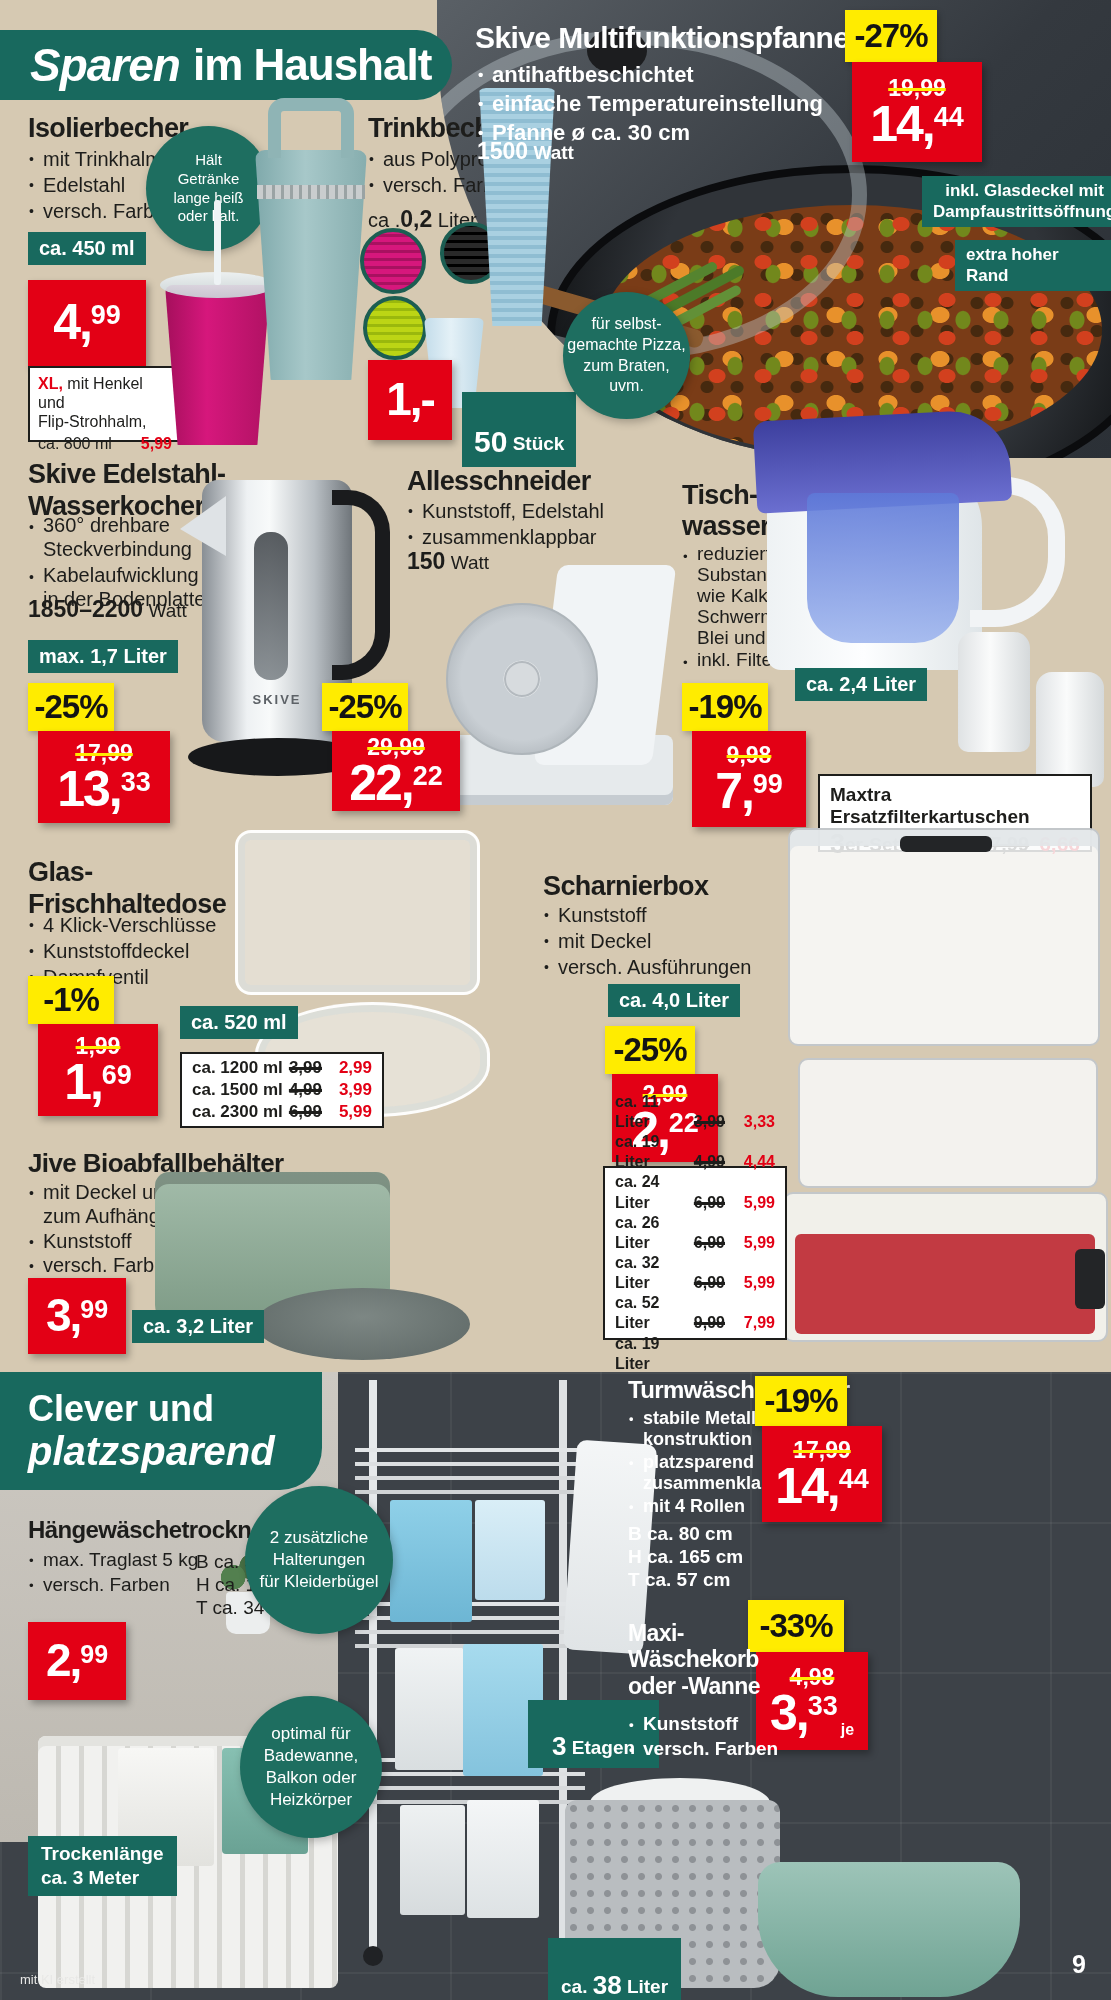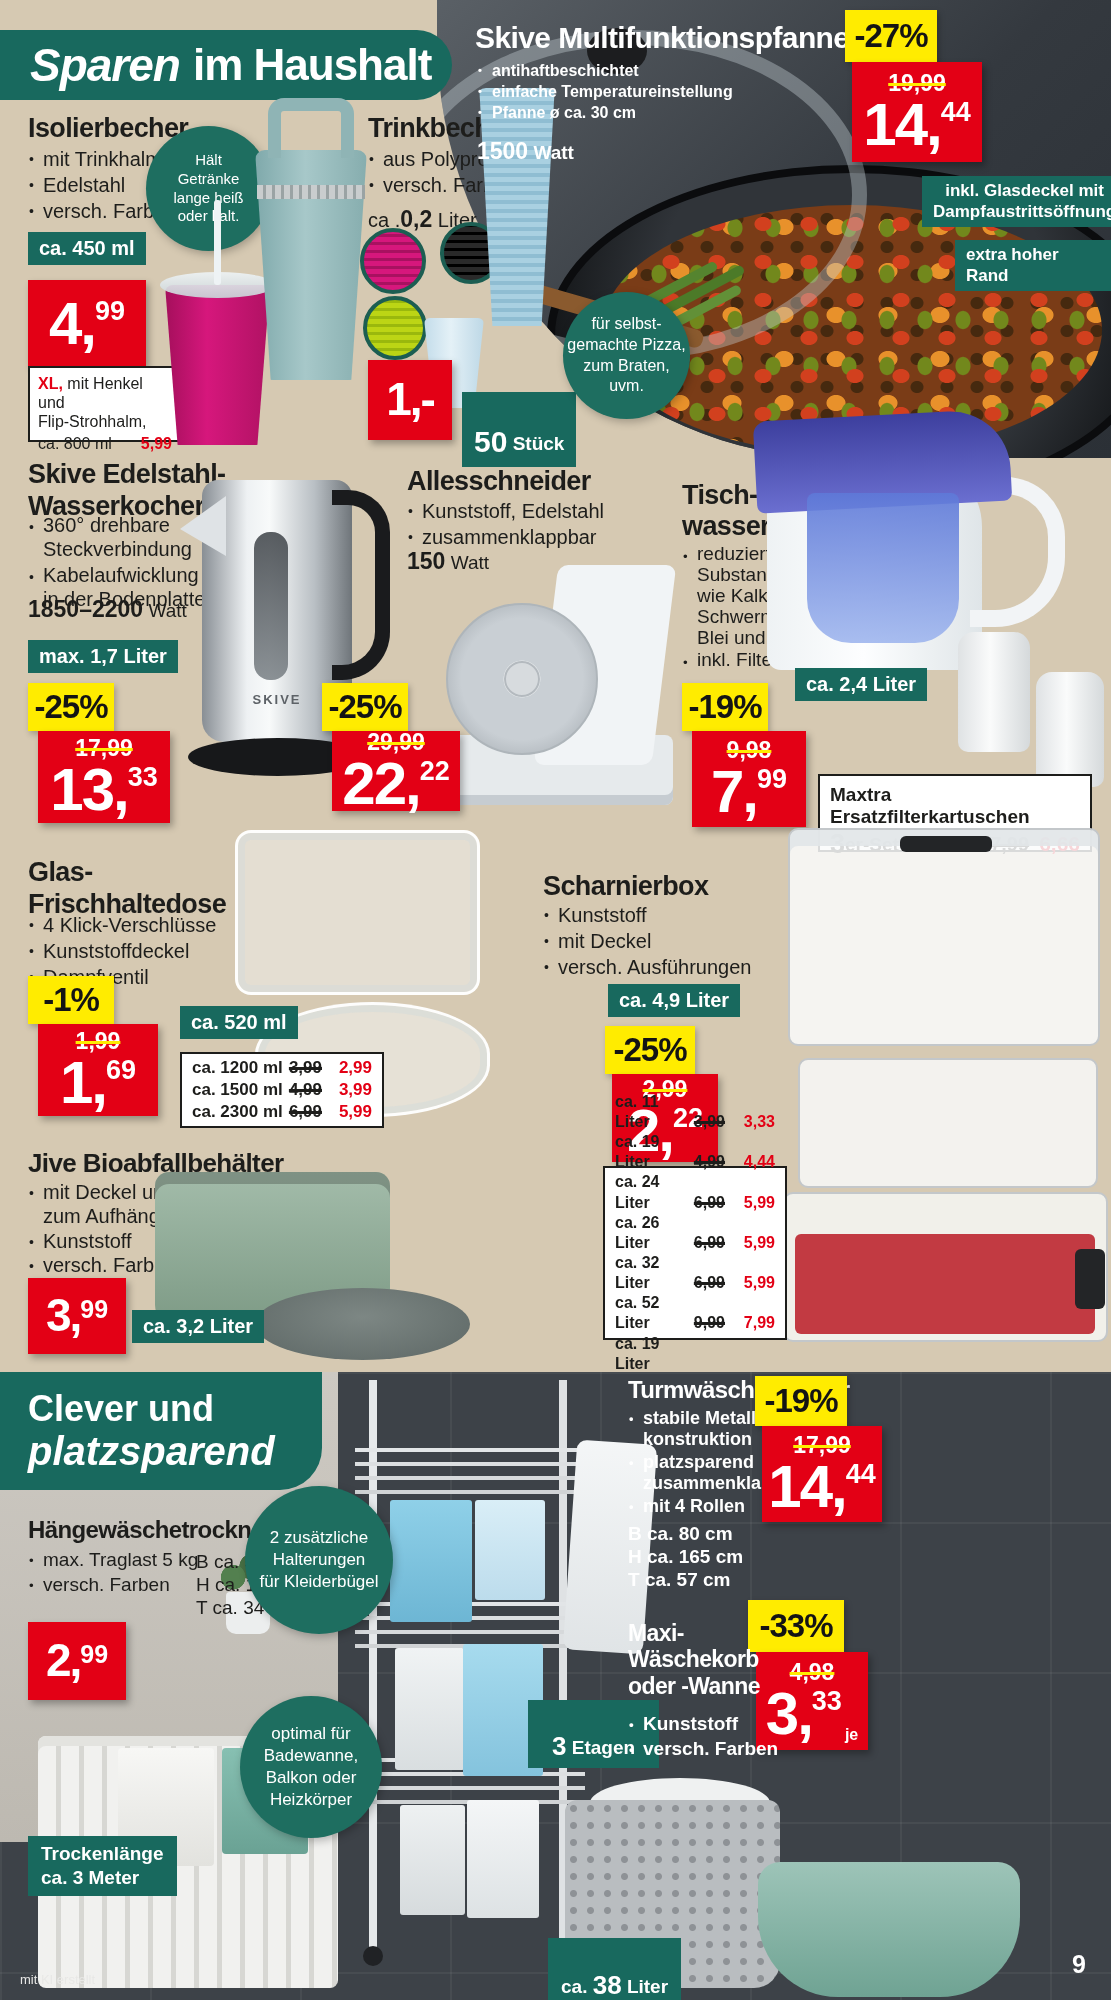--- a/index.html
+++ b/index.html
@@ -6,30 +6,30 @@
   body{margin:0;background:#777;font-family:"Liberation Sans",sans-serif}
   .page{position:relative;width:1111px;height:2000px;background:#d6c9b2;overflow:hidden;color:#1d1d1b}
   .abs{position:absolute}
   .pre{white-space:pre-line}
   .t-title{font-weight:bold;font-size:27px;line-height:1.2;letter-spacing:-.6px;white-space:pre-line;color:#1d1d1b}
   .t-title.white{color:#fff}
   .bullets{list-style:none;font-size:20px;line-height:1.3;color:#1d1d1b}
   .bullets li{padding-left:15px;position:relative;white-space:pre-line}
   .bullets li::before{content:"•";position:absolute;left:1px;top:0;font-size:.7em;line-height:1.9}
   .bullets.white{color:#fff;font-weight:bold}
-  .bullets.small{font-size:16px;line-height:1.12}
+  .bullets.small{font-size:22px;line-height:1.12}
   .watt{font-size:19px;white-space:nowrap}
   .watt b{font-size:23px}
   .watt.white{color:#fff}
   .badge{display:inline-block;background:#18695e;color:#fff;font-weight:bold;font-size:20px;padding:4px 11px;white-space:pre-line;line-height:1.25}
   .disc{background:#ffec00;display:flex;align-items:center;justify-content:center;font-weight:800;font-size:33px;color:#141414;box-shadow:2px 3px 6px rgba(0,0,0,.25);letter-spacing:-1px}
   .pbox{background:#e30015;color:#fff;display:flex;flex-direction:column;align-items:center;justify-content:center;box-shadow:3px 4px 7px rgba(0,0,0,.3)}
   .pold{font-weight:bold;font-size:23px;line-height:1.1;text-decoration:line-through;text-decoration-thickness:3px;text-decoration-color:#ffec00}
   .pbig{display:flex;align-items:flex-start;font-weight:800;line-height:.95;letter-spacing:-2px}
-  .pbig .int{font-size:60px}
+  .pbig .int{font-size:50px}
   .pbig .dec{font-size:27px;padding-top:4px;letter-spacing:0}
   .pbig .je{font-size:16px;align-self:flex-end;margin-left:3px;letter-spacing:0}
   .circle{background:#1e6e60;border-radius:50%;color:#fff;font-weight:normal;text-align:center;display:flex;align-items:center;justify-content:center;white-space:pre-line;box-shadow:2px 3px 8px rgba(0,0,0,.25)}
   .wbox{background:#fff;border:2px solid #1d1d1b;color:#1d1d1b}
   .ptable{background:#fff;border:2px solid #1d1d1b;display:flex;flex-direction:column;justify-content:center;padding:7px 10px}
   .prow{display:flex;align-items:flex-end;font-weight:bold;gap:6px}
   .prow .sz{white-space:pre-line}
   .prow .po{margin-left:auto;text-decoration:line-through;text-decoration-thickness:2.5px;text-decoration-color:#1d1d1b}
   .prow .pn{color:#e30015;min-width:44px;text-align:right}
   .banner{background:#18695e;color:#fff;display:flex;align-items:center;padding-left:30px}
@@ -270,21 +270,21 @@
   <div class="abs" style="left:783px;top:1192px;width:325px;height:150px;background:rgba(250,252,252,.75);border:2px solid #c3c7ca;border-radius:10px;overflow:hidden">
     <div class="abs" style="left:10px;top:40px;width:300px;height:100px;background:rgba(186,26,36,.85);border-radius:6px"></div>
     <div class="abs" style="left:290px;top:55px;width:30px;height:60px;background:#232527;border-radius:6px"></div>
   </div>
   <div class="abs t-title" style="left:543px;top:870px">Scharnierbox</div>
   <ul class="abs bullets" style="left:543px;top:902px">
     <li>Kunststoff</li>
     <li>mit Deckel</li>
     <li>versch. Ausführungen</li>
   </ul>
-  <div class="abs badge" style="left:608px;top:984px">ca. 4,9 Liter</div>
+  <div class="abs badge" style="left:608px;top:984px">ca. 4,0 Liter</div>
   <div class="abs disc" style="left:605px;top:1026px;width:90px;height:48px">-25%</div>
   <div class="abs pbox" style="left:612px;top:1074px;width:106px;height:88px">
     <div class="pold">2,99</div>
     <div class="pbig">
         <span class="int">2,</span>
         <span class="dec">22</span>
       </div>
   </div>
   <div class="abs ptable" style="left:603px;top:1166px;width:184px;height:174px;font-size:16px;line-height:1.26">
     <div class="prow">

